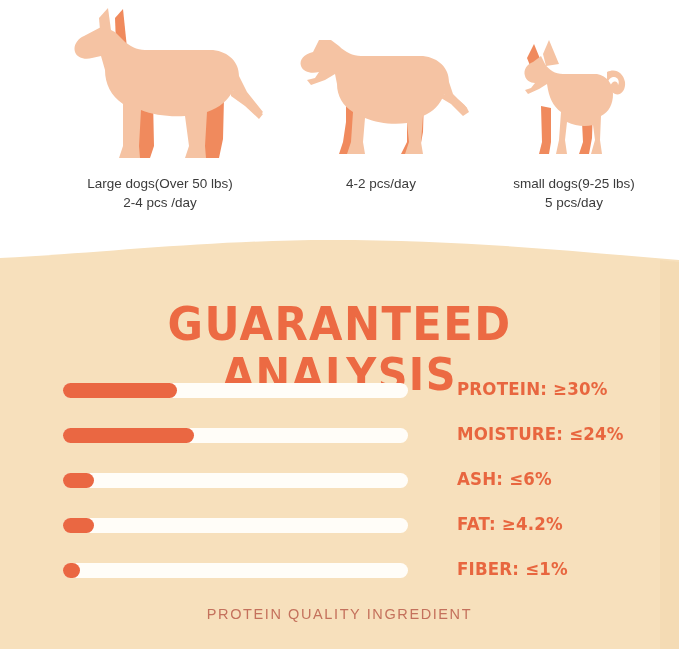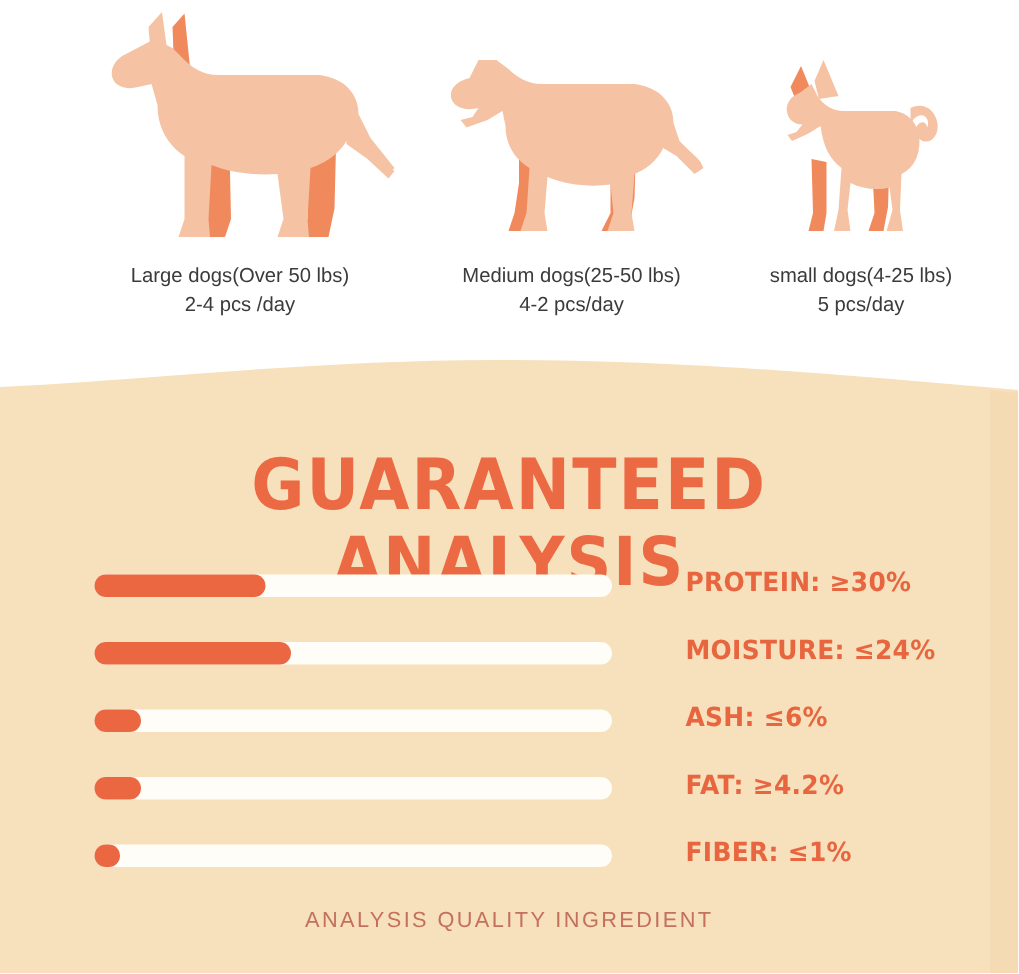--- a/index.html
+++ b/index.html
@@ -210,21 +210,20 @@
                      L118 136 L114 148 L132 148 L130 136 L132 110
                      C142 106 150 98 153 88
                      L160 96 L172 106 L176 102 L162 88 L158 76
                      C158 62 148 52 132 50 L70 50
                      C62 50 54 46 48 40 L40 34 L28 34 Z"></path>
             <path d="M150 88 C160 88 170 94 176 102 L178 106 L172 110 L160 98 L150 92 Z"></path>
           </g>
         </svg>
       </div>
       <div class="dog-caption">
-        <span>Medium dogs(25-50 lbs)</span>
         <span class="line2">4-2 pcs/day</span>
       </div>
     </div>
 
     <div class="dog-col" id="dog-col-small">
       <div class="dog-art">
         <svg viewBox="0 0 110 166" width="110" height="166" aria-hidden="true">
           <g fill="#F08A5D">
             <path d="M22 100 L32 102 L32 136 L30 148 L20 148 L23 136 Z"></path>
             <path d="M62 98 L74 100 L73 132 L70 148 L60 148 L64 136 L63 116 Z"></path>
@@ -241,21 +240,21 @@
                      C90 106 94 98 94 88
                      C94 78 88 70 78 68 L44 68
                      C36 68 30 64 26 58 L22 50 Z"></path>
             <path d="M88 66 C96 62 104 66 106 76 C107 84 102 90 96 88
                      C91 86 90 80 93 77 C96 74 99 76 99 79
                      C101 76 99 70 94 71 C90 72 88 76 88 80 Z"></path>
           </g>
         </svg>
       </div>
       <div class="dog-caption">
-        <span>small dogs(4-25 lbs)</span>
+        <span>small dogs(9-25 lbs)</span>
         <span class="line2">5 pcs/day</span>
       </div>
     </div>
   </div>
 
   <div id="analysis-panel">
 
     <svg id="panel-bg" viewBox="0 0 679 413" preserveAspectRatio="none" aria-hidden="true">
       <path d="M0 22
                C90 18 210 4 330 4
@@ -303,17 +302,17 @@
 
         <div class="row">
           <div class="bar-track">
             <div class="bar-fill" style="width: 5%;"></div>
           </div>
           <div class="row-label">FIBER: ≤1%</div>
         </div>
 
       </div>
 
-      <div id="footer-tagline">ANALYSIS QUALITY INGREDIENT</div>
+      <div id="footer-tagline">PROTEIN QUALITY INGREDIENT</div>
 
     </div>
   </div>
 </div>
 
 </body></html>

